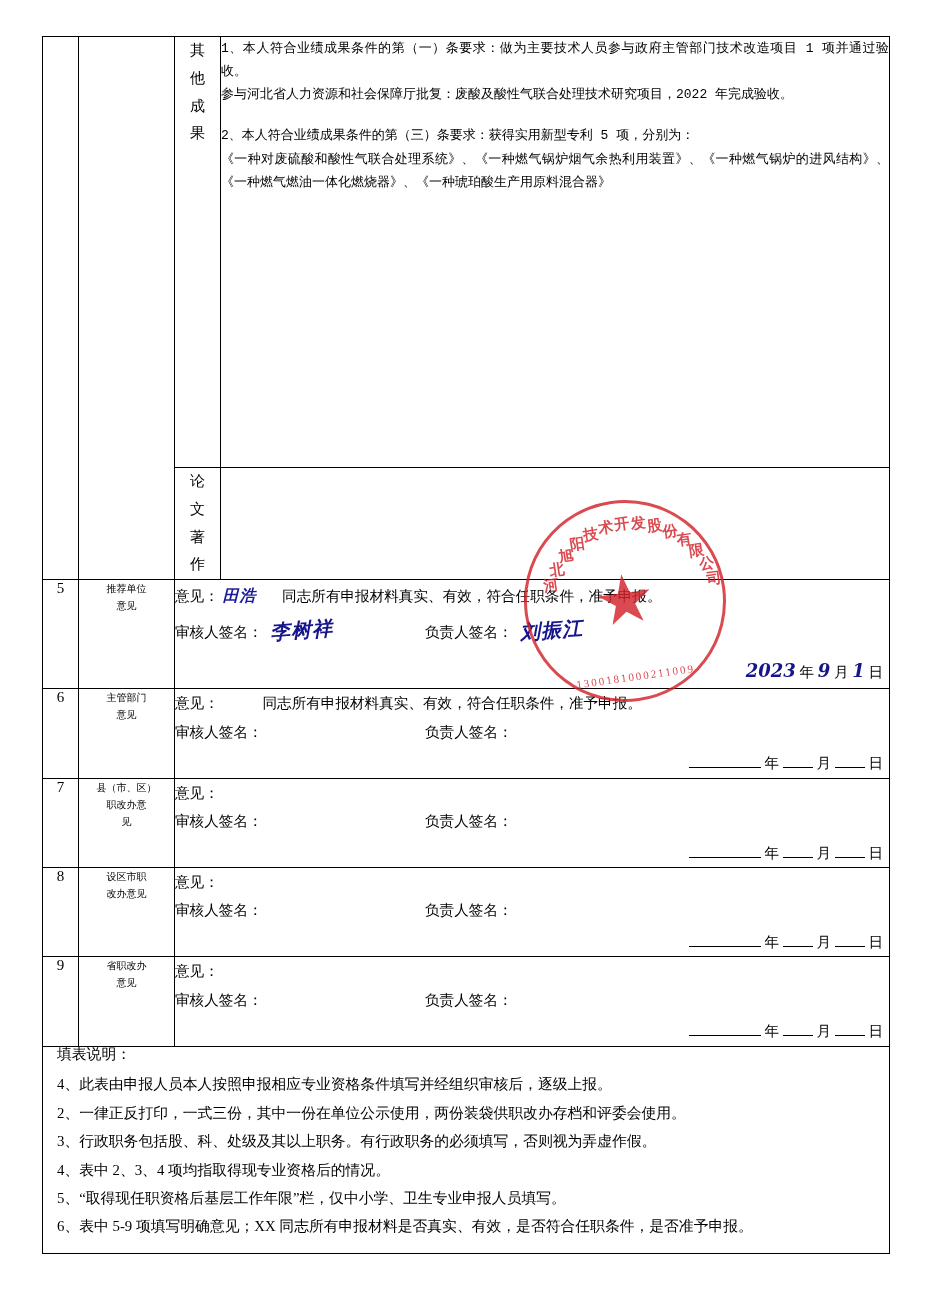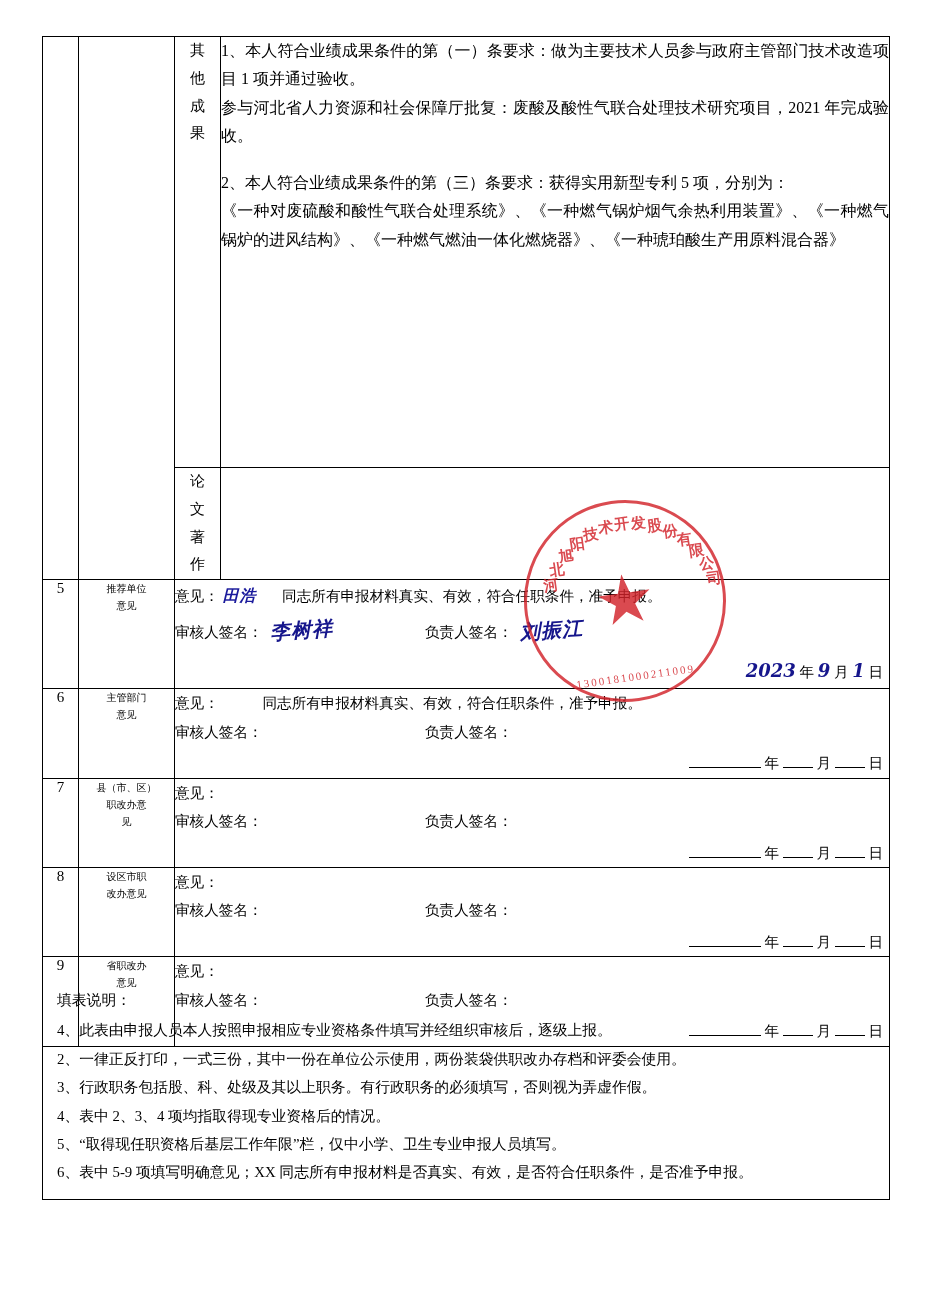--- a/index.html
+++ b/index.html
@@ -56,23 +56,24 @@
     text-align: center;
     font-size: 15px;
     line-height: 1.85;
     vertical-align: middle;
     padding: 6px 8px;
   }
   .sub-vert span { display: block; }
 
   .content-cell {
     padding: 10px 12px 10px 12px;
-    font-size: 16px;
+    font-size: 13px;
     line-height: 1.78;
     text-align: justify;
+    font-family: Liberation Mono, monospace;
   }
   .content-cell p { margin: 0 0 0 0; }
   .content-cell p.gap { margin-top: 18px; }
 
   .opinion-cell {
     position: relative;
     padding: 8px 12px 10px 12px;
     font-size: 14.6px;
     line-height: 1.95;
   }
@@ -163,21 +164,21 @@
     width: 100%;
     text-align: center;
     font-size: 11px;
     color: #d2232a;
     letter-spacing: 2px;
   }
 
   .notes {
     position: absolute;
     left: 42px;
-    top: 976px;
+    top: 1030px;
     width: 848px;
     border: 1px solid #000;
     border-top: none;
     box-sizing: border-box;
     padding: 10px 14px 12px 14px;
     font-size: 14.8px;
     line-height: 1.92;
   }
   .notes .title { margin-bottom: 2px; }
   .notes p { margin: 0; }
@@ -200,21 +201,21 @@
         <td rowspan="2"></td>
         <td rowspan="2"></td>
         <td class="sub-vert" style="height:430px;">
           <span>其</span>
           <span>他</span>
           <span>成</span>
           <span>果</span>
         </td>
         <td class="content-cell">
           <p>1、本人符合业绩成果条件的第（一）条要求：做为主要技术人员参与政府主管部门技术改造项目 1 项并通过验收。</p>
-          <p>参与河北省人力资源和社会保障厅批复：废酸及酸性气联合处理技术研究项目，2021 年完成验收。</p>
+          <p>参与河北省人力资源和社会保障厅批复：废酸及酸性气联合处理技术研究项目，2022 年完成验收。</p>
           <p class="gap">2、本人符合业绩成果条件的第（三）条要求：获得实用新型专利 5 项，分别为：</p>
           <p>《一种对废硫酸和酸性气联合处理系统》、《一种燃气锅炉烟气余热利用装置》、《一种燃气锅炉的进风结构》、《一种燃气燃油一体化燃烧器》、《一种琥珀酸生产用原料混合器》</p>
         </td>
       </tr>
 
       <tr>
         <td class="sub-vert" style="height:100px;">
           <span>论</span>
           <span>文</span>
           <span>著</span>

